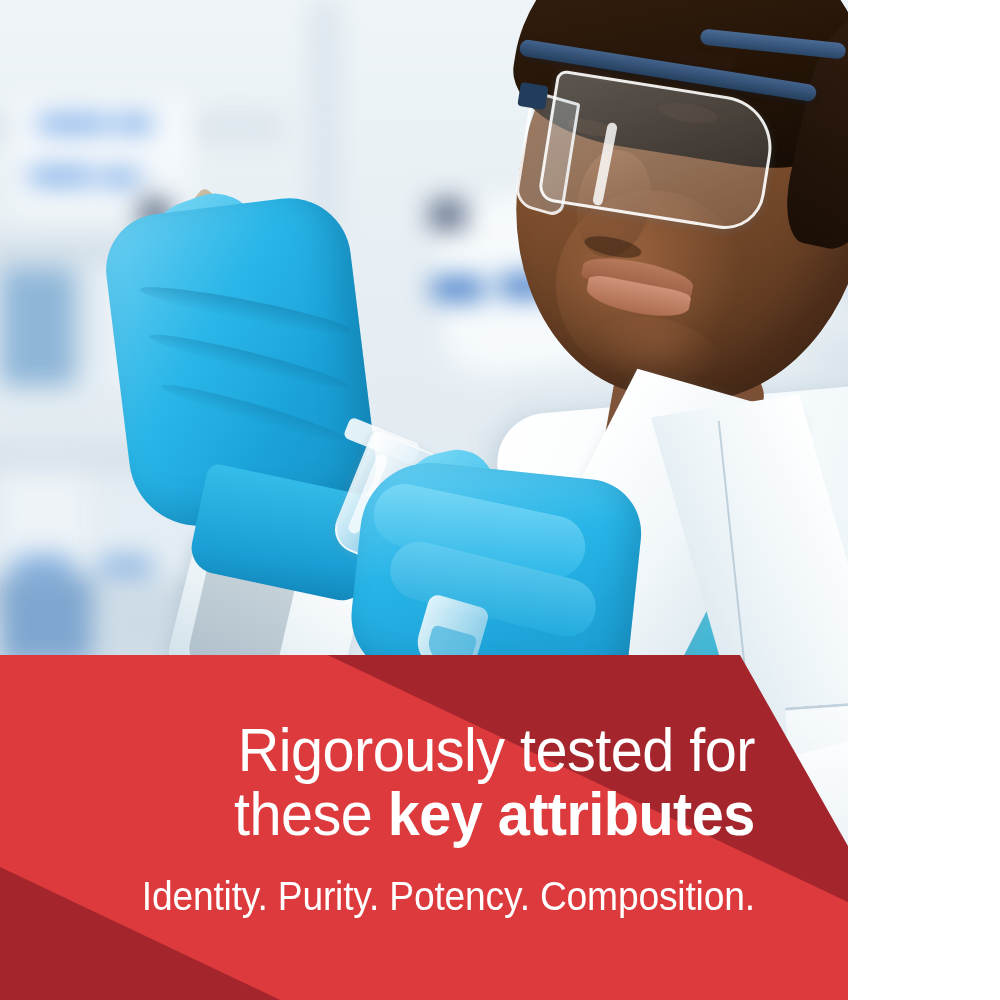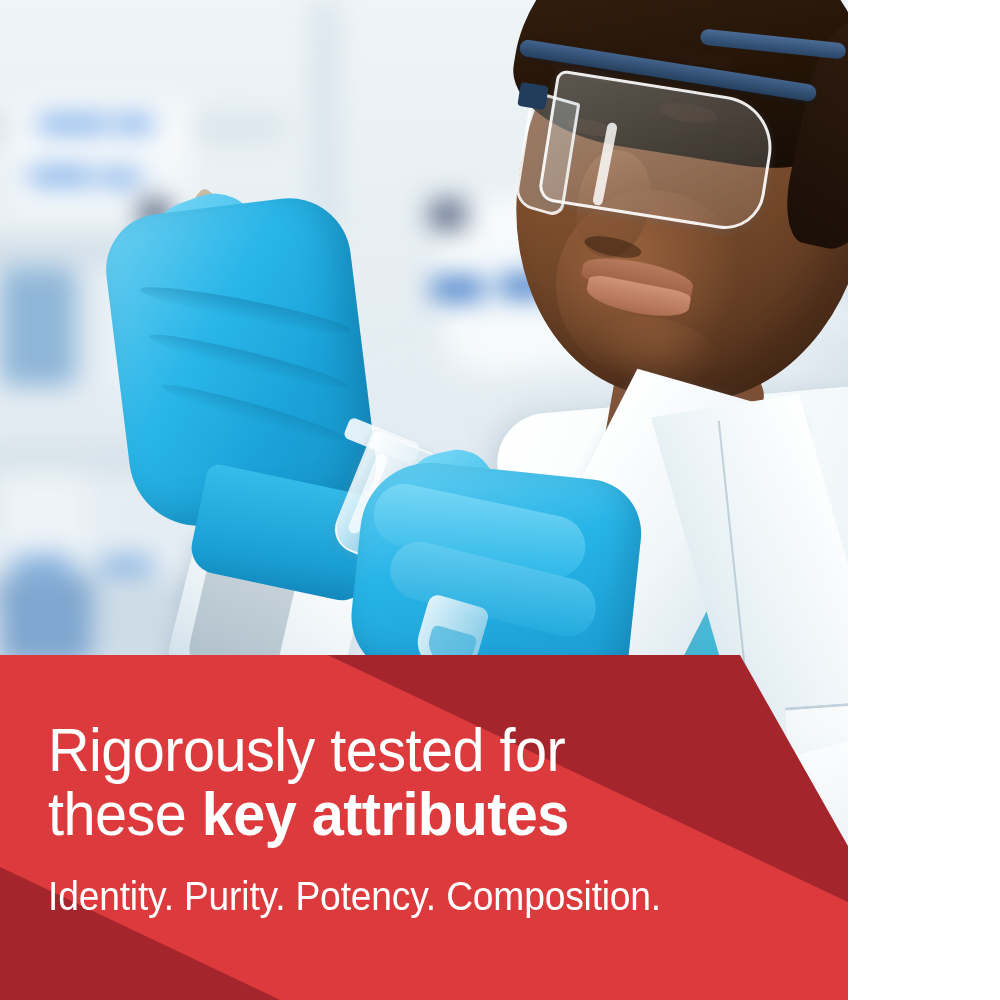--- a/index.html
+++ b/index.html
@@ -10,20 +10,21 @@
   body {
     font-family: "Liberation Sans", sans-serif;
   }
 
   #poster {
     position: relative;
     width: 848px;
     height: 1000px;
     overflow: hidden;
     background: #eef3f6;
+    text-align: right;
   }
 
   
   .photo {
     position: absolute;
     inset: 0;
     overflow: hidden;
   }
 
   

